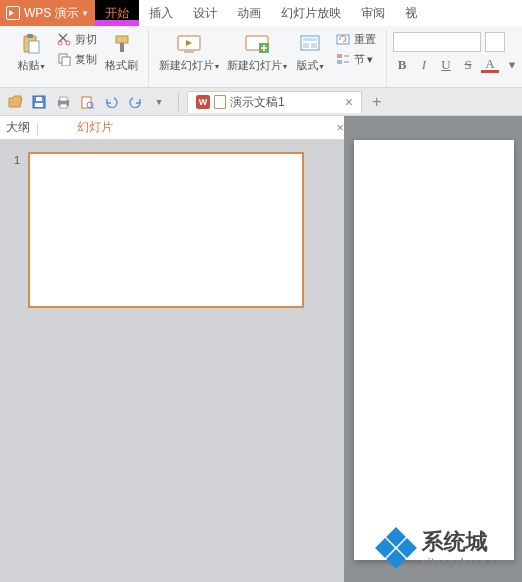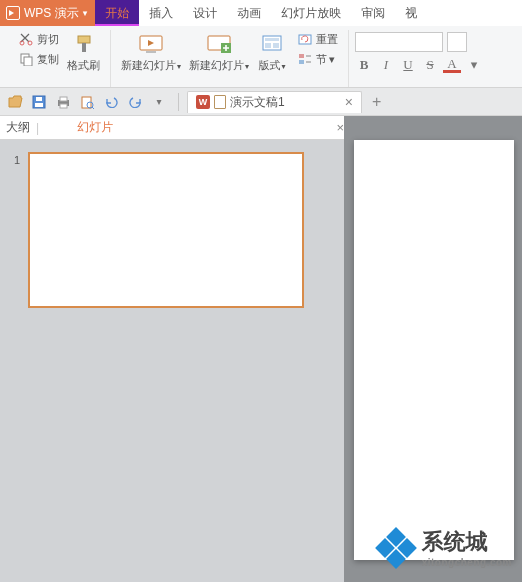--- a/index.html
+++ b/index.html
@@ -3,21 +3,21 @@
 <meta charset="utf-8">
 <style>
 *{box-sizing:border-box;margin:0;padding:0;font-family:"Microsoft YaHei","SimSun",sans-serif;}
 body{width:522px;height:582px;overflow:hidden;background:#fff;position:relative;}
 .menubar{height:26px;background:#fff;display:flex;align-items:stretch;font-size:12px;color:#555;}
 .app-tab{background:#e47747;color:#fff;display:flex;align-items:center;padding:0 8px 0 6px;font-size:12px;}
 .app-tab .logo{width:14px;height:14px;border:1.5px solid #fff;border-radius:2px;margin-right:4px;position:relative;}
 .app-tab .logo::before{content:"";position:absolute;left:2px;top:3px;width:0;height:0;border-left:5px solid #fff;border-top:3px solid transparent;border-bottom:3px solid transparent;}
 .app-tab .dd{margin-left:4px;font-size:9px;}
 .menu-item{padding:5px 10px 0 10px;cursor:pointer;}
-.menu-item.active{color:#e47747;border-bottom:2px solid #d946ef;background:#4c1d95;}
+.menu-item.active{color:#e47747;border-bottom:6px solid #d946ef;background:#000000;}
 .ribbon{height:62px;background:#f5f6f7;border-bottom:1px solid #d4d4d4;display:flex;padding:4px 0 0 6px;font-size:11px;color:#555;}
 .ribbon-group{display:flex;align-items:flex-start;padding:0 6px;border-right:1px solid #e0e0e0;}
 .ribbon-group:last-child{border-right:none;}
 .vbtn{display:flex;flex-direction:column;align-items:center;justify-content:flex-start;padding:2px 4px;cursor:pointer;min-width:38px;}
 .vbtn .ic{height:24px;display:flex;align-items:center;justify-content:center;}
 .vbtn .lb{margin-top:2px;font-size:11px;white-space:nowrap;}
 .vbtn .dd{font-size:8px;margin-left:1px;}
 .hstack{display:flex;flex-direction:column;gap:2px;}
 .hbtn{display:flex;align-items:center;padding:1px 4px;cursor:pointer;font-size:11px;white-space:nowrap;}
 .hbtn .ic{width:16px;height:16px;margin-right:3px;display:flex;align-items:center;justify-content:center;}
@@ -70,20 +70,30 @@
   <div class="menu-item">设计</div>
   <div class="menu-item">动画</div>
   <div class="menu-item">幻灯片放映</div>
   <div class="menu-item">审阅</div>
   <div class="menu-item">视</div>
 </div>
 
 <div class="ribbon">
 
   <div class="ribbon-group">
+    <div class="vbtn">
+      <span class="ic">
+        <svg width="22" height="22">
+            <rect x="4" y="3" width="12" height="16" rx="1" fill="#e6c678" stroke="#b89347"></rect>
+            <rect x="7" y="1" width="6" height="4" rx="1" fill="#888"></rect>
+            <rect x="9" y="8" width="10" height="12" fill="#fff" stroke="#7aa5d6"></rect>
+          </svg>
+      </span>
+      <span class="lb"><span>粘贴</span><span class="dd">▾</span></span>
+    </div>
     <div class="hstack" style="margin-left:2px;">
       <div class="hbtn">
         <span class="ic">
             <svg width="14" height="14">
               <path d="M2 2 L10 10 M10 2 L2 10" stroke="#666" stroke-width="1.2"></path>
               <circle cx="3" cy="11" r="2" fill="none" stroke="#d66"></circle>
               <circle cx="11" cy="11" r="2" fill="none" stroke="#d66"></circle>
             </svg>
           </span>
         <span>剪切</span>

